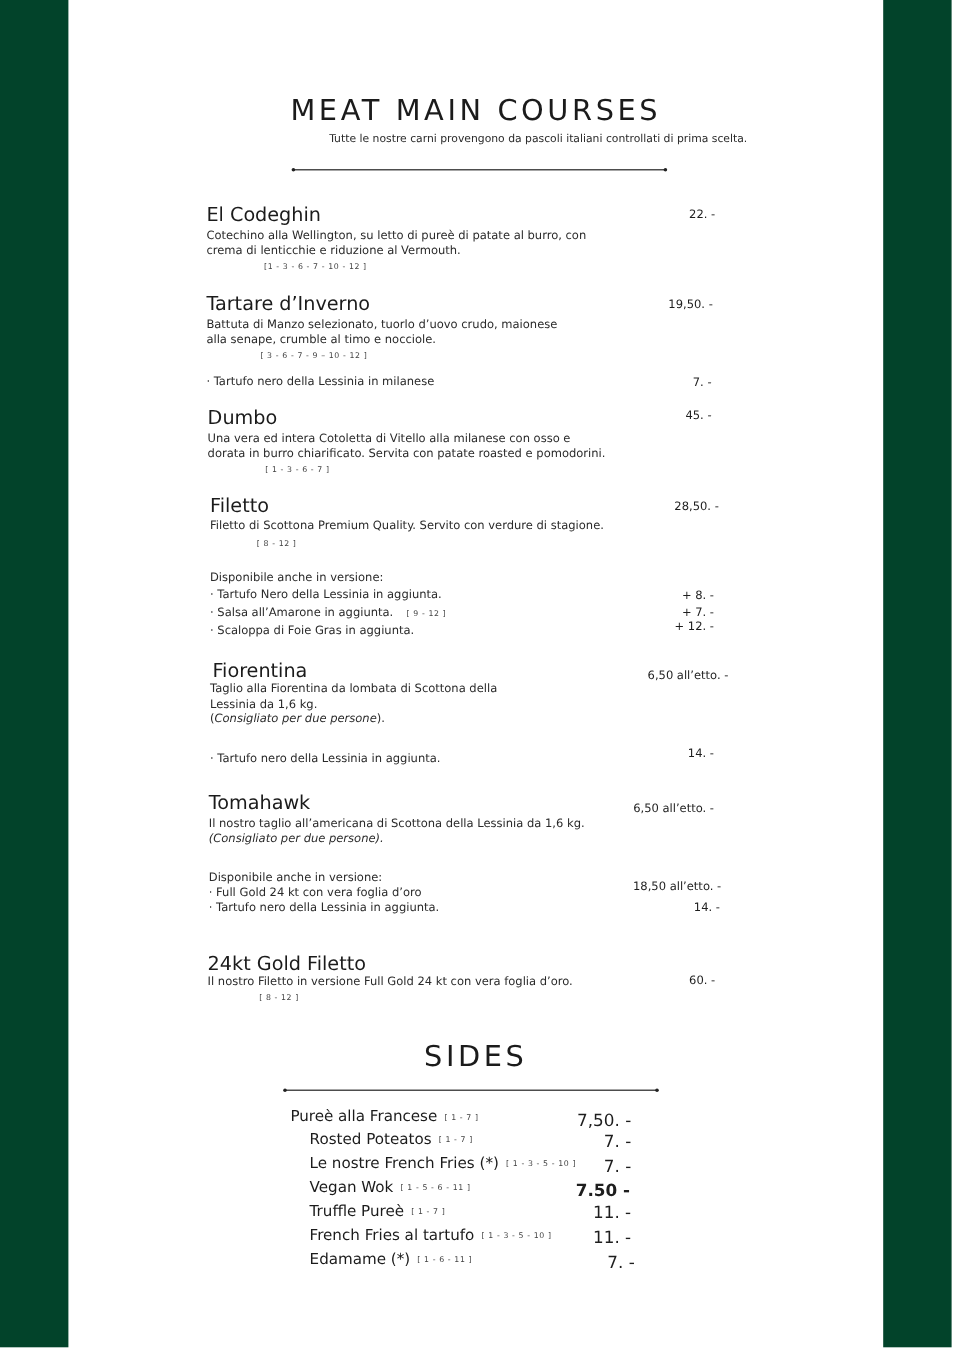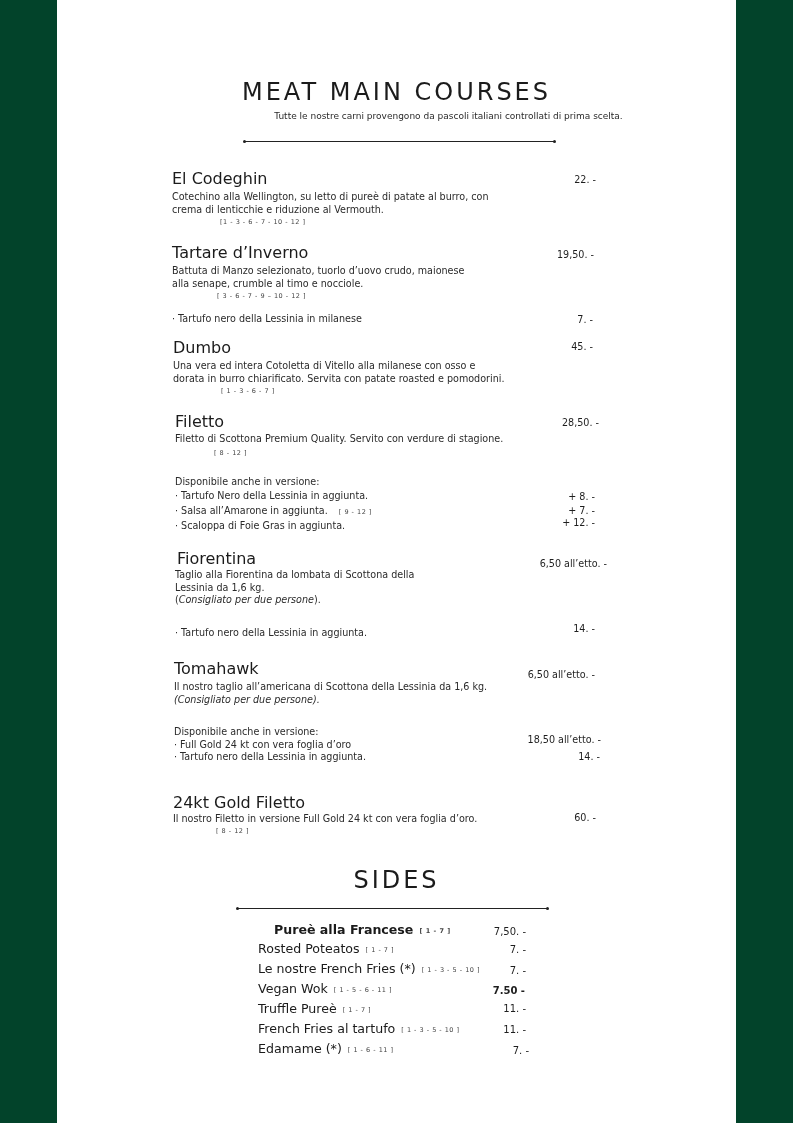--- a/index.html
+++ b/index.html
@@ -22,21 +22,21 @@
   .rule::before, .rule::after { content:""; position:absolute; top:-1px; width:3px; height:3px; border-radius:50%; background:#222; }
   .rule::before { left:-1px; } .rule::after { right:-1px; }
   .dish-name { font-size:16px; color:#1b1b1b; white-space:nowrap; }
   .desc { font-size:9.6px; line-height:12.6px; color:#2a2a2a; white-space:nowrap; }
   .desc i { font-style:italic; }
   .allergen { font-size:6.5px; color:#444; letter-spacing:0.5px; white-space:nowrap; }
   .price { font-size:9.6px; color:#1e1e1e; white-space:nowrap; text-align:right; }
   .t-sides { top:866px; font-size:24px; }
   .side-name { font-size:12.6px; color:#1b1b1b; white-space:nowrap; }
   .side-name .allergen { margin-left:6px; font-size:6.5px; vertical-align:middle; }
-  .side-price { font-size:10px; text-align:center; white-space:nowrap; }
+  .side-price { font-size:14px; text-align:center; white-space:nowrap; }
 </style>
 </head>
 <body>
 
 <div class="band-left"></div>
 <div class="band-right"></div>
 
 <div class="abs title t-main">MEAT MAIN COURSES</div>
 <div class="abs subtitle">Tutte le nostre carni provengono da pascoli italiani controllati di prima scelta.</div>
 <div class="abs rule" style="left:244px; top:141px; width:311px;"></div>
@@ -122,21 +122,21 @@
   <div class="abs dish-name" style="left:173px; top:793px;">24kt Gold Filetto</div>
   <div class="abs price" style="right:198px; top:812px;">60. -</div>
   <div class="abs desc" style="left:173px; top:813px;">Il nostro Filetto in versione Full Gold 24 kt con vera foglia d’oro.</div>
   <div class="abs allergen" style="left:216px; top:827px;">[ 8 - 12 ]</div>
 </div>
 
 <div class="abs title t-sides">SIDES</div>
 <div class="abs rule" style="left:237px; top:908px; width:311px;"></div>
 
 <div>
-  <div class="abs side-name" style="left:274px; top:922px;font-weight:bold;">
+  <div class="abs side-name" style="left:242px; top:922px;">
     <span>Pureè alla Francese</span><span class="allergen">[ 1 - 7 ]</span>
   </div>
   <div class="abs side-price" style="right:268px; top:926px;">7,50. -</div>
 
   <div class="abs side-name" style="left:258px; top:941px;">
     <span>Rosted Poteatos</span><span class="allergen">[ 1 - 7 ]</span>
   </div>
   <div class="abs side-price" style="right:268px; top:944px;">7. -</div>
 
   <div class="abs side-name" style="left:258px; top:961px;">

